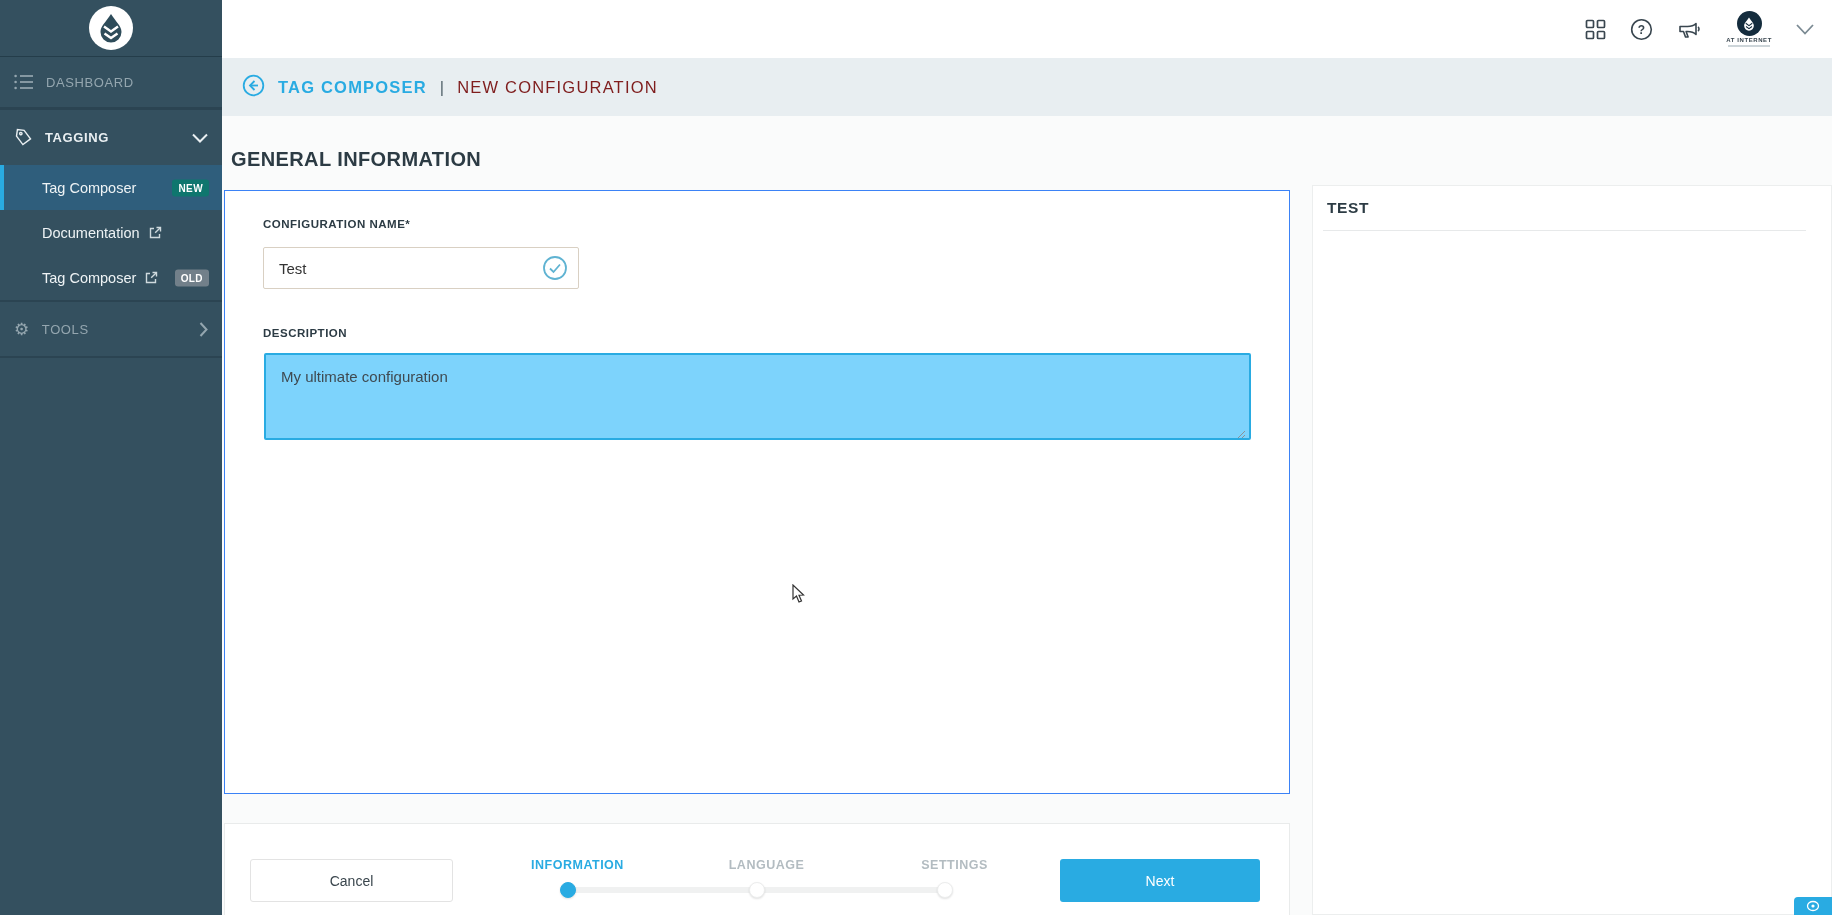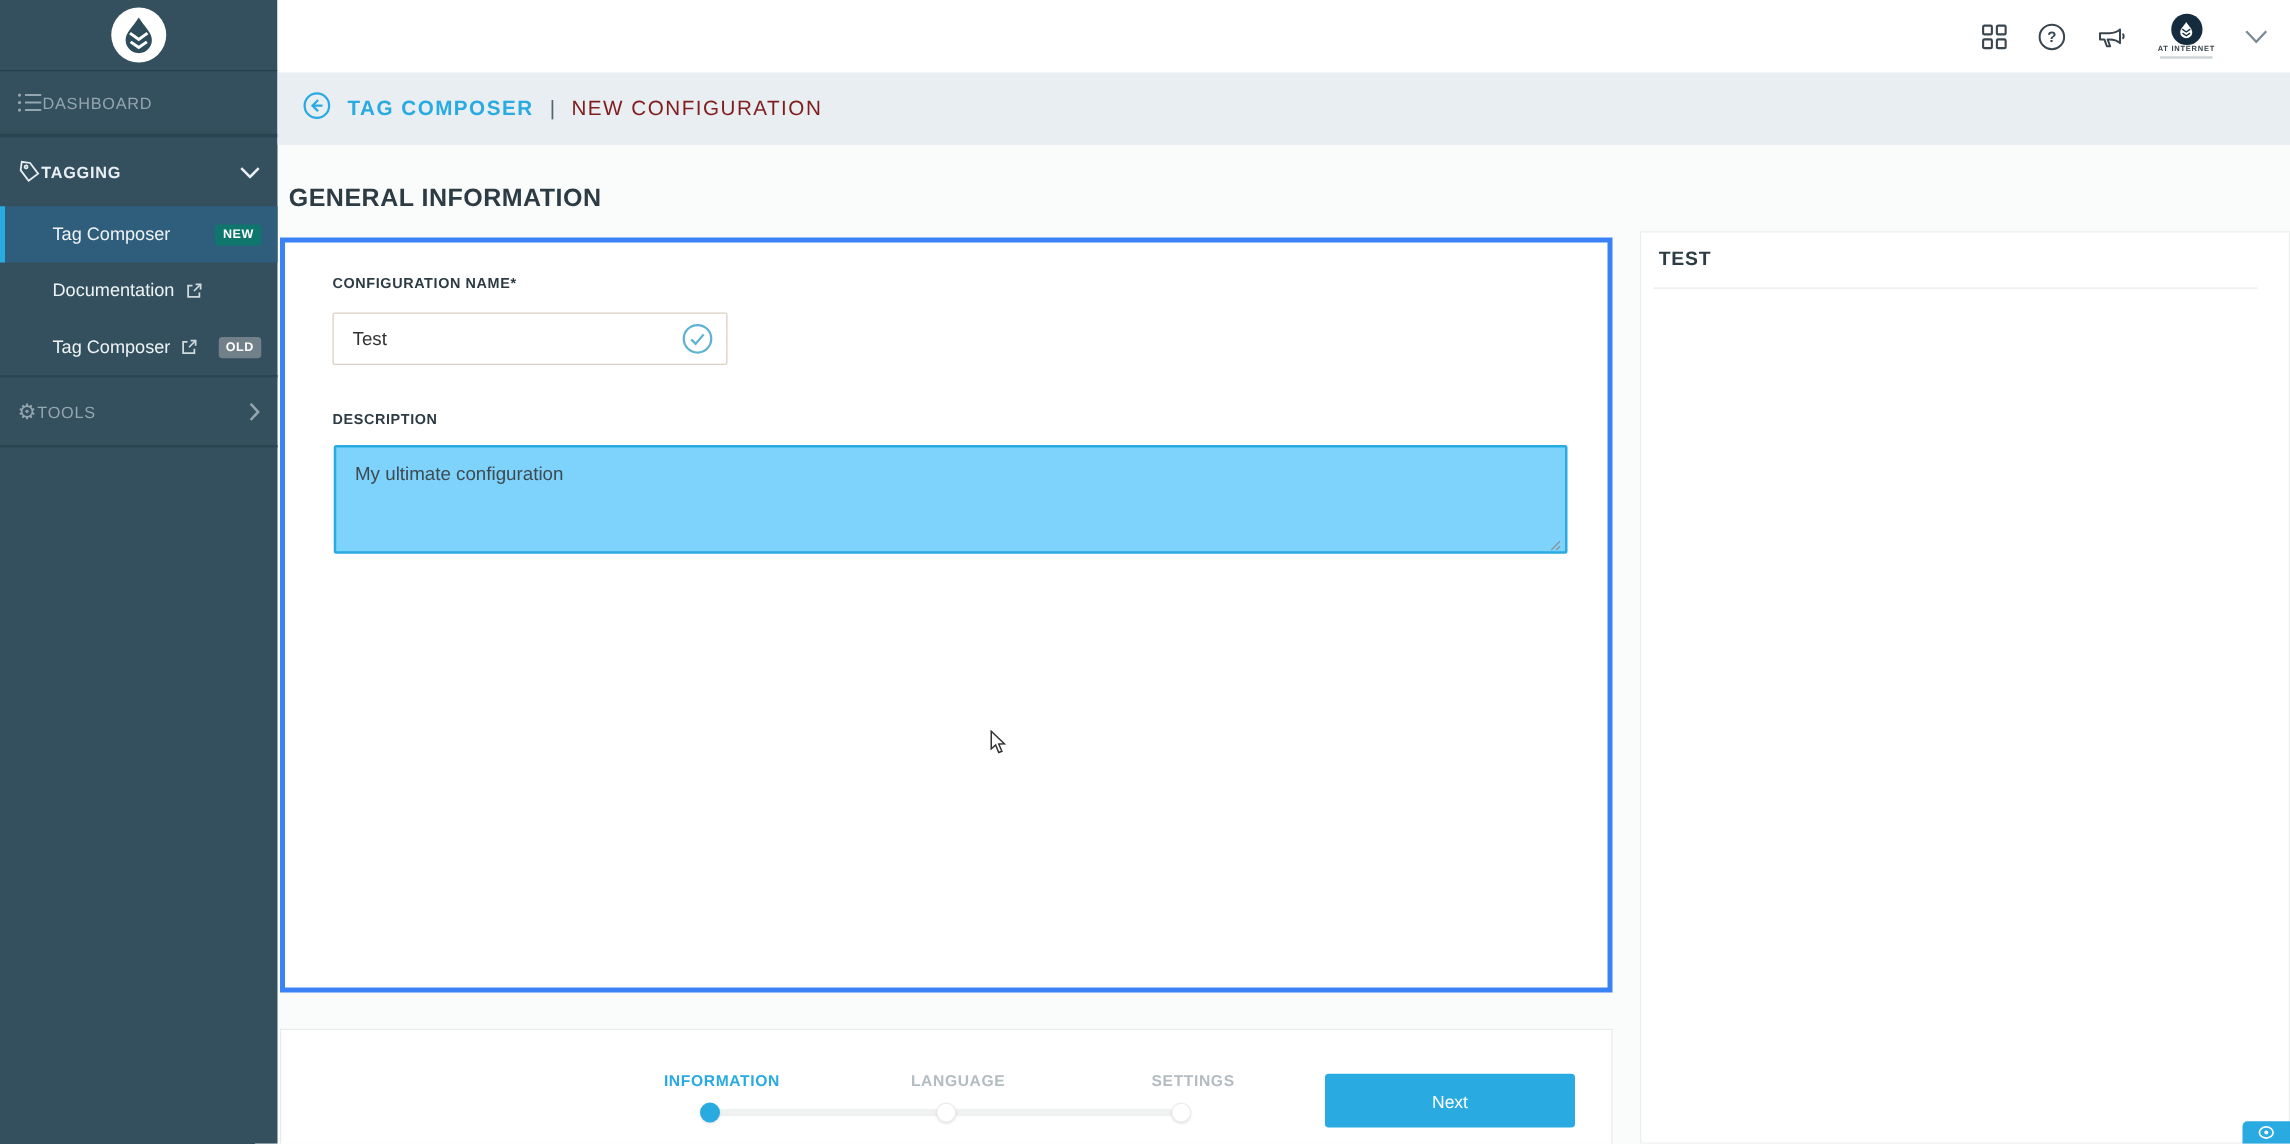--- a/index.html
+++ b/index.html
@@ -17,21 +17,21 @@
   }
   .logo-block {
     height:57px; display:flex; align-items:center; justify-content:center;
     border-bottom:1px solid #243d4a; cursor:pointer;
   }
   .logo-circle {
     width:44px; height:44px; border-radius:50%; background:#ffffff;
     display:flex; align-items:center; justify-content:center;
   }
   .nav-row {
-    display:flex; align-items:center; 
+    display:flex; align-items:center; gap:12px;
     padding:0 14px; color:#94a6af; cursor:pointer;
     font-size:13px; letter-spacing:.6px;
   }
   .nav-row .nav-icon { display:flex; align-items:center; }
   .row-dashboard { height:53px; border-bottom:3px solid #2b4452; }
   .row-tagging { height:55px; color:#e9eff2; font-weight:bold; }
   .row-tagging .spacer, .row-tools .spacer { flex:1; }
   .nav-item {
     height:45px; display:flex; align-items:center;
     padding-left:42px; padding-right:12px;
@@ -74,21 +74,21 @@
   .hdr-sep { color:#55646d; font-size:16.5px; }
   .hdr-sub { color:#7f1d1d; font-size:16.5px; letter-spacing:1.2px; }
 
   
   .section-title {
     position:absolute; left:231px; top:148px;
     font-size:20px; font-weight:bold; letter-spacing:.4px; color:#2c3b44;
   }
   .card-form {
     position:absolute; left:224px; top:190px; width:1066px; height:604px;
-    background:#ffffff; border:4px solid #3b82f6;
+    background:#ffffff; border:1px solid #3b82f6;
   }
   .field-label {
     position:absolute; left:38px;
     font-size:11.5px; font-weight:bold; letter-spacing:.5px; color:#2c3b44;
   }
   .name-wrap { position:absolute; left:38px; top:56px; width:316px; height:42px; }
   .name-input {
     width:100%; height:100%; border:1px solid #d9d0c3; border-radius:2px;
     padding:0 40px 0 15px; font-size:15px; color:#333;
     font-family:"Liberation Sans", sans-serif; outline:none; background:#fff;
@@ -314,20 +314,21 @@
     </svg>
   </span>
 </section>
 
 <aside class="right-panel">
   <div class="right-title">TEST</div>
   <div class="right-divider"></div>
 </aside>
 
 <footer class="card-footer">
+  <button class="btn-cancel">Cancel</button>
 
   <span class="step-label active" style="left:343px;">INFORMATION</span>
   <span class="step-label" style="left:532px;">LANGUAGE</span>
   <span class="step-label" style="left:720px;">SETTINGS</span>
 
   <div class="step-track"></div>
   <span class="step-dot active" style="left:343px;"></span>
   <span class="step-dot" style="left:532px;"></span>
   <span class="step-dot" style="left:720px;"></span>
 

